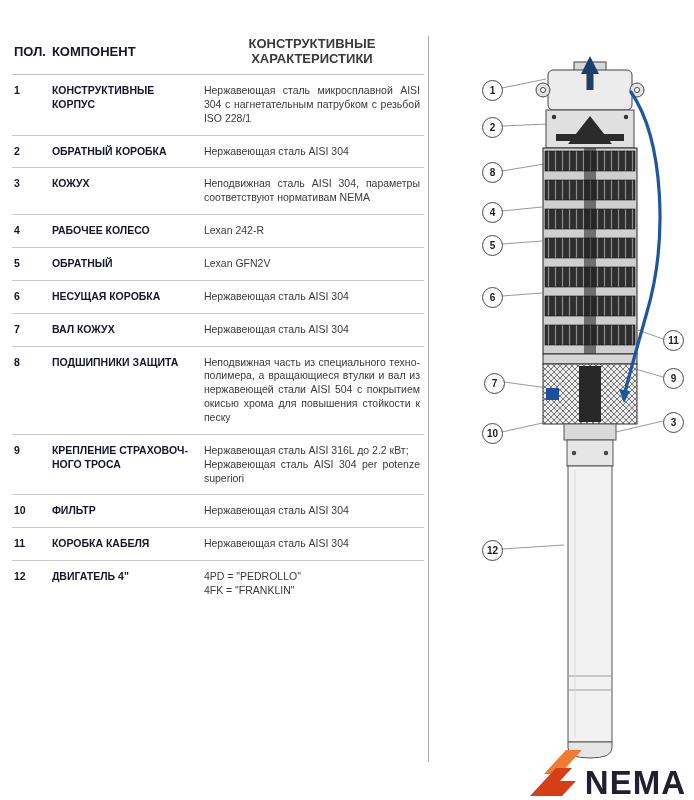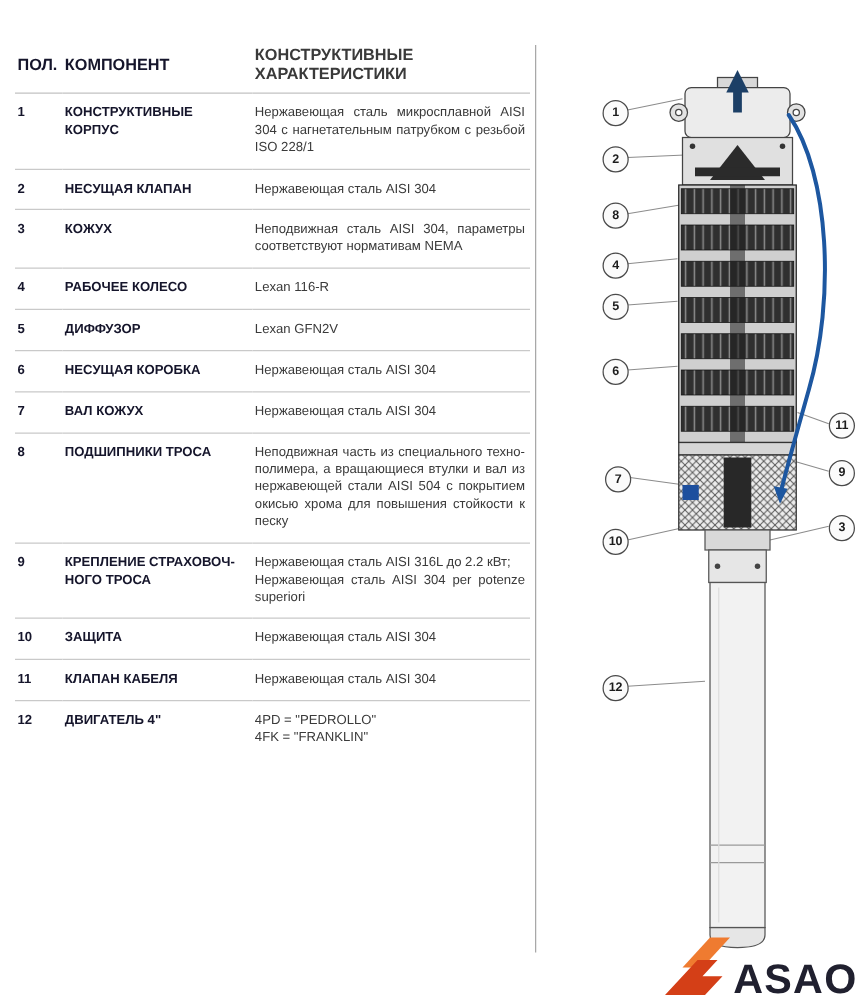--- a/index.html
+++ b/index.html
@@ -37,79 +37,79 @@
 <body>
 
 <div class="page">
 
   <div class="table-wrap">
     <table>
       <thead>
         <tr>
           <th class="pos">ПОЛ.</th>
           <th class="comp">КОМПОНЕНТ</th>
-          <th class="chars" style="text-align:left">КОНСТРУКТИВНЫЕ ХАРАКТЕРИСТИКИ</th>
+          <th class="chars" style="text-align:center">КОНСТРУКТИВНЫЕ ХАРАКТЕРИСТИКИ</th>
         </tr>
       </thead>
       <tbody>
         <tr>
           <td class="pos">1</td>
           <td class="comp">КОНСТРУКТИВНЫЕ КОРПУС</td>
           <td class="chars">Нержавеющая сталь микросплавной AISI 304 с нагнетательным патрубком с резьбой ISO 228/1</td>
         </tr>
         <tr>
           <td class="pos">2</td>
-          <td class="comp">НЕСУЩАЯ КЛАПАН</td>
+          <td class="comp">ОБРАТНЫЙ КОРОБКА</td>
           <td class="chars">Нержавеющая сталь AISI 304</td>
         </tr>
         <tr>
           <td class="pos">3</td>
           <td class="comp">КОЖУХ</td>
           <td class="chars">Неподвижная сталь AISI 304, параметры соответствуют нормативам NEMA</td>
         </tr>
         <tr>
           <td class="pos">4</td>
           <td class="comp">РАБОЧЕЕ КОЛЕСО</td>
-          <td class="chars">Lexan 116-R</td>
+          <td class="chars">Lexan 242-R</td>
         </tr>
         <tr>
           <td class="pos">5</td>
-          <td class="comp">ДИФФУЗОР</td>
+          <td class="comp">ОБРАТНЫЙ</td>
           <td class="chars">Lexan GFN2V</td>
         </tr>
         <tr>
           <td class="pos">6</td>
           <td class="comp">НЕСУЩАЯ КОРОБКА</td>
           <td class="chars">Нержавеющая сталь AISI 304</td>
         </tr>
         <tr>
           <td class="pos">7</td>
           <td class="comp">ВАЛ КОЖУХ</td>
           <td class="chars">Нержавеющая сталь AISI 304</td>
         </tr>
         <tr>
           <td class="pos">8</td>
-          <td class="comp">ПОДШИПНИКИ ТРОСА</td>
+          <td class="comp">ПОДШИПНИКИ ЗАЩИТА</td>
           <td class="chars">Неподвижная часть из специального техно-полимера, а вращающиеся втулки и вал из нержавеющей стали AISI 504 с покрытием окисью хрома для повышения стойкости к песку</td>
         </tr>
         <tr>
           <td class="pos">9</td>
           <td class="comp">КРЕПЛЕНИЕ СТРАХОВОЧ-
 НОГО ТРОСА</td>
           <td class="chars">Нержавеющая сталь AISI 316L до 2.2 кВт;
 Нержавеющая сталь AISI 304 per potenze superiori</td>
         </tr>
         <tr>
           <td class="pos">10</td>
-          <td class="comp">ЗАЩИТА</td>
+          <td class="comp">ФИЛЬТР</td>
           <td class="chars">Нержавеющая сталь AISI 304</td>
         </tr>
         <tr>
           <td class="pos">11</td>
-          <td class="comp">КЛАПАН КАБЕЛЯ</td>
+          <td class="comp">КОРОБКА КАБЕЛЯ</td>
           <td class="chars">Нержавеющая сталь AISI 304</td>
         </tr>
         <tr>
           <td class="pos">12</td>
           <td class="comp">ДВИГАТЕЛЬ 4"</td>
           <td class="chars">4PD =  "PEDROLLO"
 4FK =  "FRANKLIN"</td>
         </tr>
       </tbody>
     </table>
@@ -212,16 +212,16 @@
     <div class="callout" style="left:223px; top:368px;">9</div>
     <div class="callout" style="left:223px; top:412px;">3</div>
     <div class="callout" style="left:42px;  top:540px;">12</div>
   </div>
 
   <div class="logo">
     <svg width="52" height="50" viewBox="0 0 52 50">
       <polygon points="14,26 36,2 52,2 30,26" fill="#ef7b30"></polygon>
       <polygon points="0,48 26,20 42,20 30,33 46,33 32,48" fill="#d43f17"></polygon>
     </svg>
-    <span class="logo-text">ASAO</span>
+    <span class="logo-text">NEMA</span>
   </div>
 
 </div>
 
 </body></html>

